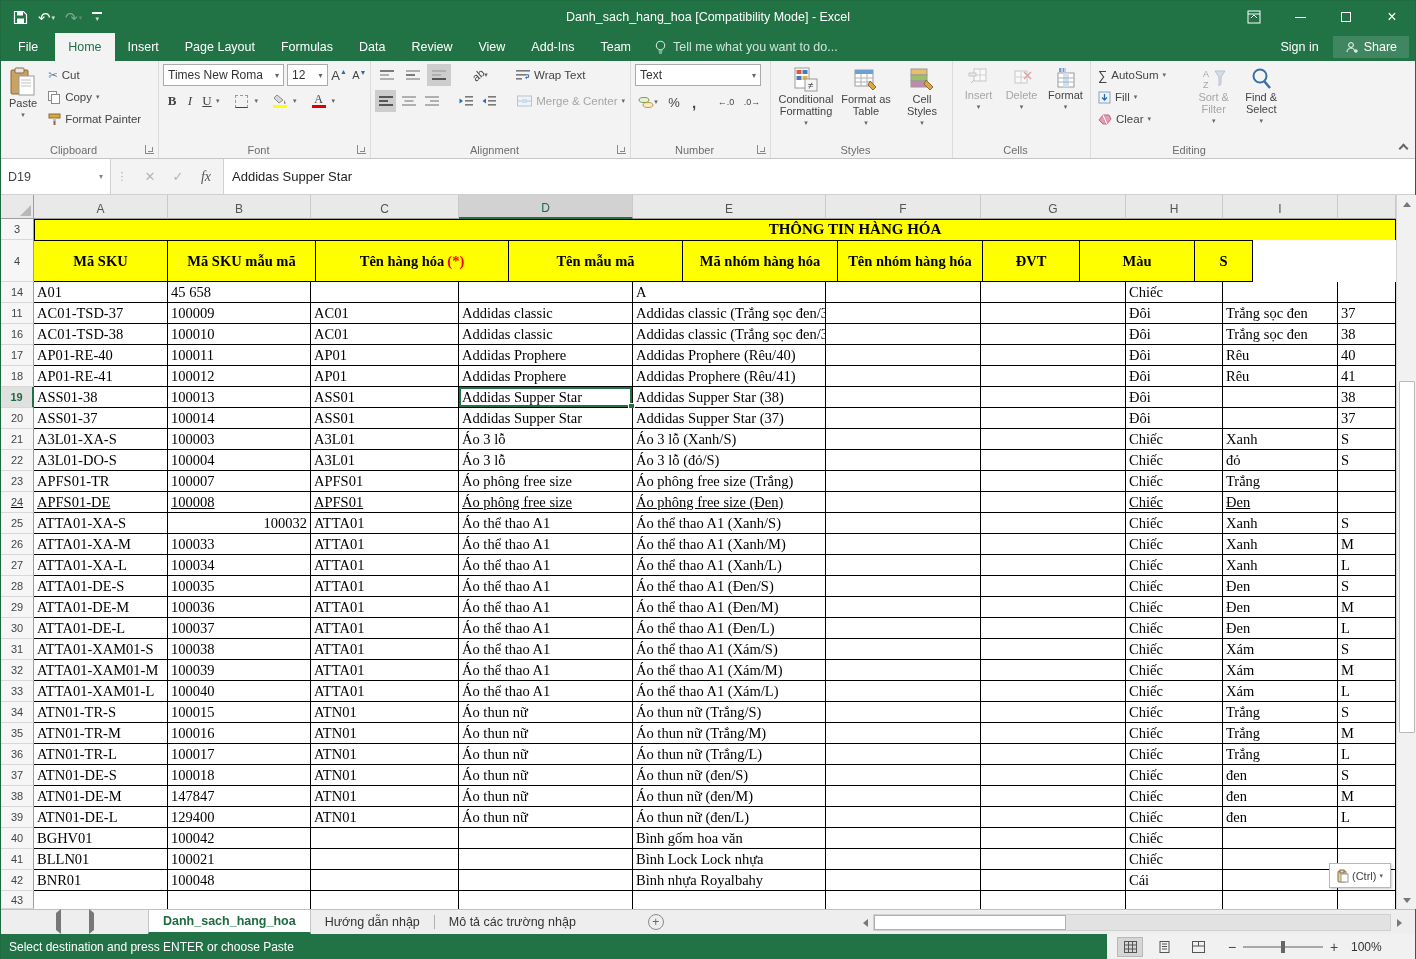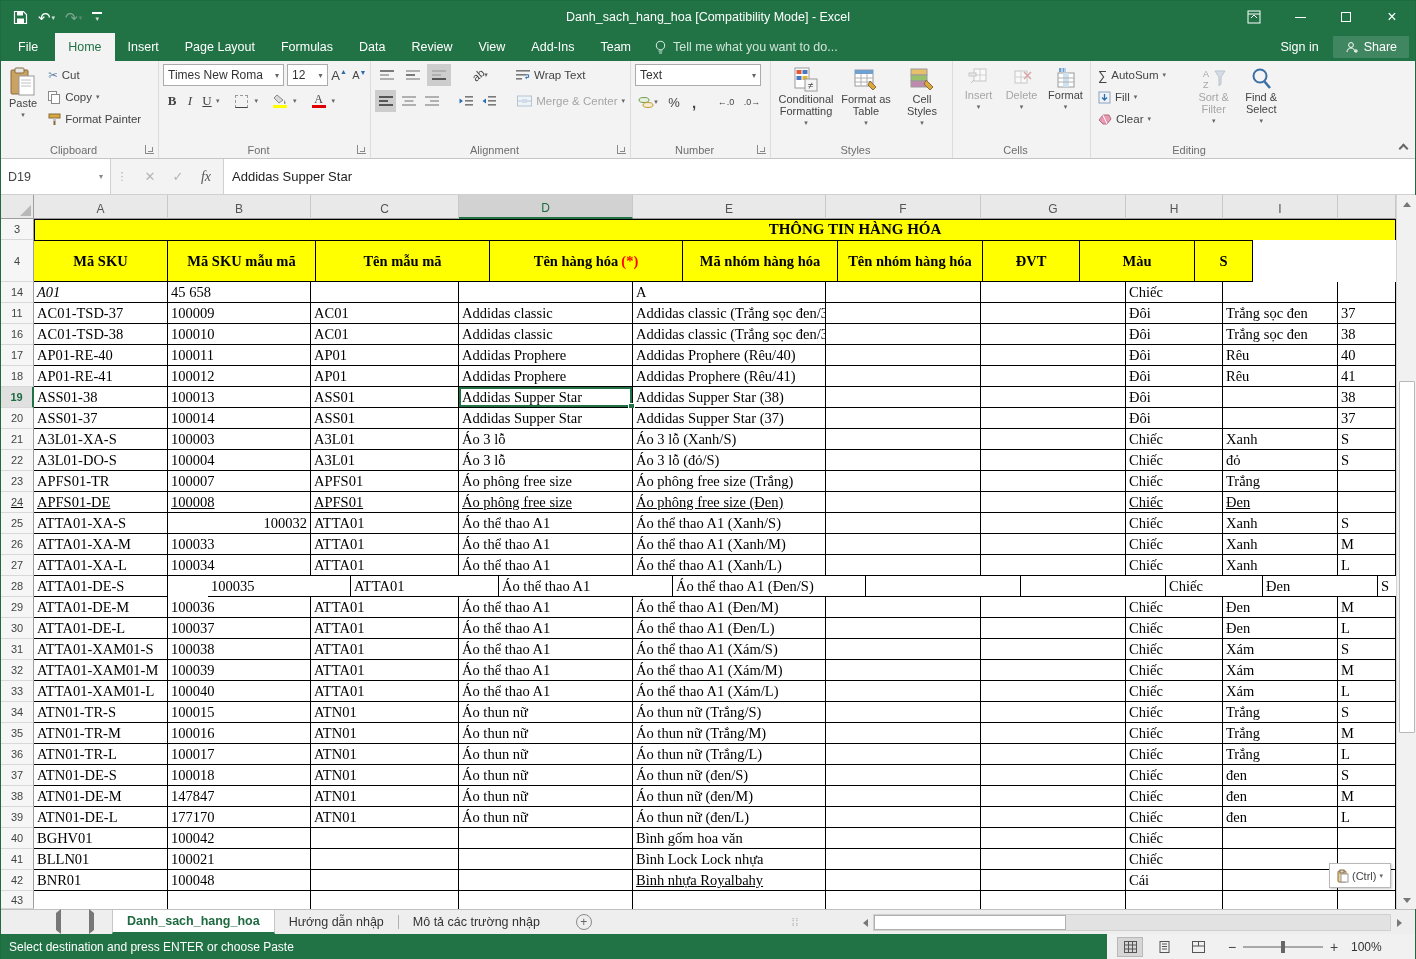--- a/index.html
+++ b/index.html
@@ -93,21 +93,21 @@
 .vbtn {position:absolute;left:0;width:20px;height:18px;display:flex;align-items:center;justify-content:center;}
 .tri-up {width:0;height:0;border-left:4px solid transparent;border-right:4px solid transparent;border-bottom:5px solid #777;}
 .tri-down {width:0;height:0;border-left:4px solid transparent;border-right:4px solid transparent;border-top:5px solid #777;}
 .vthumb {position:absolute;left:2px;width:16px;top:186px;height:352px;background:#fff;border:1px solid #b8b8b8;border-radius:1px;}
 
 
 .pastopt {position:absolute;left:1328px;top:668px;width:62px;height:25px;background:#fff;border:1px solid #b8b8b8;box-shadow:1px 1px 2px rgba(0,0,0,.2);display:flex;align-items:center;justify-content:center;gap:3px;font-size:11px;color:#444;}
 .pastopt .car {font-size:7px;color:#666;}
 
 
-.tabsbar {position:absolute;top:908px;left:0;right:0;height:25px;background:#eeeeee;border-top:1px solid #c0c0c0;display:flex;align-items:stretch;}
+.tabsbar {position:absolute;top:908px;left:0;right:0;height:25px;background:#eeeeee;border-top:1px solid #c0c0c0;display:flex;align-items:stretch;gap:36px;}
 .tnav {display:flex;align-items:center;gap:28px;padding:0 18px 0 55px;}
 .stab {display:flex;align-items:center;padding:0 14px;font-size:12.5px;color:#333;position:relative;}
 .stab.active {background:#fff;color:#1e6b40;font-weight:bold;border-left:1px solid #c6c6c6;border-right:1px solid #c6c6c6;border-bottom:2px solid #217346;}
 .tsep {width:1px;height:14px;background:#b0b0b0;align-self:center;}
 .addsheet {width:16px;height:16px;border:1px solid #8a8a8a;border-radius:50%;color:#666;display:flex;align-items:center;justify-content:center;font-size:12px;align-self:center;margin-left:22px;}
 .tdots {align-self:center;color:#a8a8a8;font-size:10px;letter-spacing:1px;margin-left:200px;}
 .hscroll {position:absolute;left:856px;right:8px;top:3px;height:19px;display:flex;align-items:center;}
 .hbtn {width:16px;height:17px;display:flex;align-items:center;justify-content:center;}
 .tri-left {width:0;height:0;border-top:4px solid transparent;border-bottom:4px solid transparent;border-right:5px solid #777;}
 .tri-right {width:0;height:0;border-top:4px solid transparent;border-bottom:4px solid transparent;border-left:5px solid #777;}
@@ -616,47 +616,47 @@
       </div>
 
       <div class="row hdr4" id="hdrrow">
         <div class="rn">4</div>
       <div class="hc" style="width: 134px;">
             <span>Mã SKU</span>
           </div>
           <div class="hc" style="width: 148px;">
             <span>Mã SKU mẫu mã</span>
           </div>
-          <div class="hc" style="width: 174px;">
-            <span>Tên mẫu mã</span>
-          </div>
           <div class="hc" style="width: 193px;">
             <span>Tên hàng hóa</span>
             <span class="star">(*)</span>
           </div>
+          <div class="hc" style="width: 174px;">
+            <span>Tên mẫu mã</span>
+          </div>
           <div class="hc" style="width: 155px;">
             <span>Mã nhóm hàng hóa</span>
           </div>
           <div class="hc" style="width: 145px;">
             <span>Tên nhóm hàng hóa</span>
           </div>
           <div class="hc" style="width: 97px;">
             <span>ĐVT</span>
           </div>
           <div class="hc" style="width: 115px;">
             <span>Màu</span>
           </div>
           <div class="hc" style="width: 58px;">
             <span>S</span>
           </div>
         </div>
 
     <div class="row" style="height: 21px;">
           <div class="rn">14</div>
-          <div class="c" style="width: 134px; font-style: italic;">A01</div>
+          <div class="c" style="width: 134px;">A01</div>
           <div class="c" style="width: 143px;">45 658</div>
           <div class="c" style="width: 148px;"></div>
           <div class="c" style="width: 174px;"></div>
           <div class="c" style="width: 193px;">A</div>
           <div class="c" style="width: 155px;"></div>
           <div class="c" style="width: 145px;"></div>
           <div class="c" style="width: 97px;">Chiếc</div>
           <div class="c" style="width: 115px;"></div>
           <div class="c" style="width: 58px;"></div>
         </div>
@@ -825,21 +825,21 @@
           <div class="c" style="width: 193px;">Áo thể thao A1 (Xanh/L)</div>
           <div class="c" style="width: 155px;"></div>
           <div class="c" style="width: 145px;"></div>
           <div class="c" style="width: 97px;">Chiếc</div>
           <div class="c" style="width: 115px;">Xanh</div>
           <div class="c" style="width: 58px;">L</div>
         </div>
         <div class="row" style="height: 21px;">
           <div class="rn">28</div>
           <div class="c" style="width: 134px;">ATTA01-DE-S</div>
-          <div class="c" style="width: 143px; margin-left: 40px;">100035</div>
+          <div class="c" style="width: 143px;">100035</div>
           <div class="c" style="width: 148px;">ATTA01</div>
           <div class="c" style="width: 174px;">Áo thể thao A1</div>
           <div class="c" style="width: 193px;">Áo thể thao A1 (Đen/S)</div>
           <div class="c" style="width: 155px;"></div>
           <div class="c" style="width: 145px;"></div>
           <div class="c" style="width: 97px;">Chiếc</div>
           <div class="c" style="width: 115px;">Đen</div>
           <div class="c" style="width: 58px;">S</div>
         </div>
         <div class="row" style="height: 21px;">
@@ -968,21 +968,21 @@
           <div class="c" style="width: 193px;">Áo thun nữ (đen/M)</div>
           <div class="c" style="width: 155px;"></div>
           <div class="c" style="width: 145px;"></div>
           <div class="c" style="width: 97px;">Chiếc</div>
           <div class="c" style="width: 115px;">đen</div>
           <div class="c" style="width: 58px;">M</div>
         </div>
         <div class="row" style="height: 21px;">
           <div class="rn">39</div>
           <div class="c" style="width: 134px;">ATN01-DE-L</div>
-          <div class="c" style="width: 143px;">177170</div>
+          <div class="c" style="width: 143px;">129400</div>
           <div class="c" style="width: 148px;">ATN01</div>
           <div class="c" style="width: 174px;">Áo thun nữ</div>
           <div class="c" style="width: 193px;">Áo thun nữ (đen/L)</div>
           <div class="c" style="width: 155px;"></div>
           <div class="c" style="width: 145px;"></div>
           <div class="c" style="width: 97px;">Chiếc</div>
           <div class="c" style="width: 115px;">đen</div>
           <div class="c" style="width: 58px;">L</div>
         </div>
         <div class="row" style="height: 21px;">
@@ -1010,21 +1010,21 @@
           <div class="c" style="width: 97px;">Chiếc</div>
           <div class="c" style="width: 115px;"></div>
           <div class="c" style="width: 58px;"></div>
         </div>
         <div class="row" style="height: 21px;">
           <div class="rn">42</div>
           <div class="c" style="width: 134px;">BNR01</div>
           <div class="c" style="width: 143px;">100048</div>
           <div class="c" style="width: 148px;"></div>
           <div class="c" style="width: 174px;"></div>
-          <div class="c" style="width: 193px; text-decoration: underline;">Bình nhựa Royalbahy</div>
+          <div class="c" style="width: 193px;">Bình nhựa Royalbahy</div>
           <div class="c" style="width: 155px;"></div>
           <div class="c" style="width: 145px;"></div>
           <div class="c" style="width: 97px;">Cái</div>
           <div class="c" style="width: 115px;"></div>
           <div class="c" style="width: 58px;"></div>
         </div>
         <div class="row open" style="height: 18px;">
           <div class="rn">43</div>
           <div class="c" style="width: 134px;"></div>
           <div class="c" style="width: 143px;"></div>

